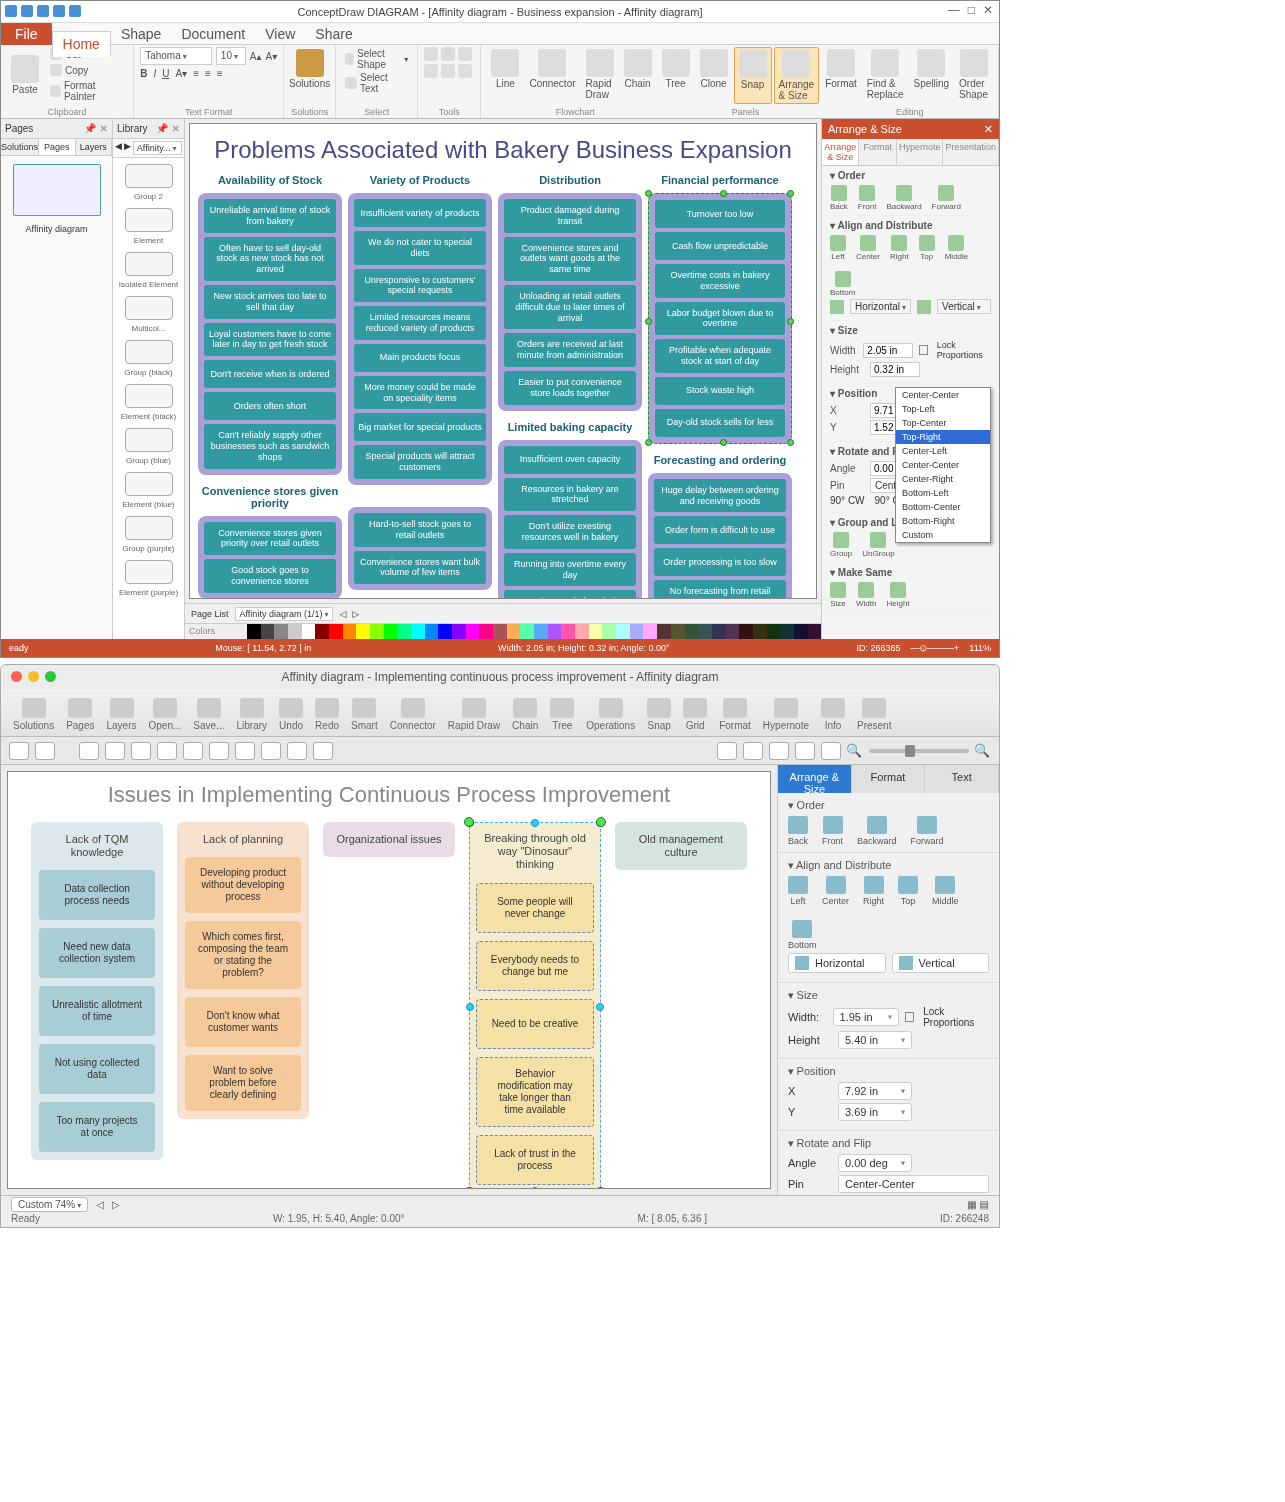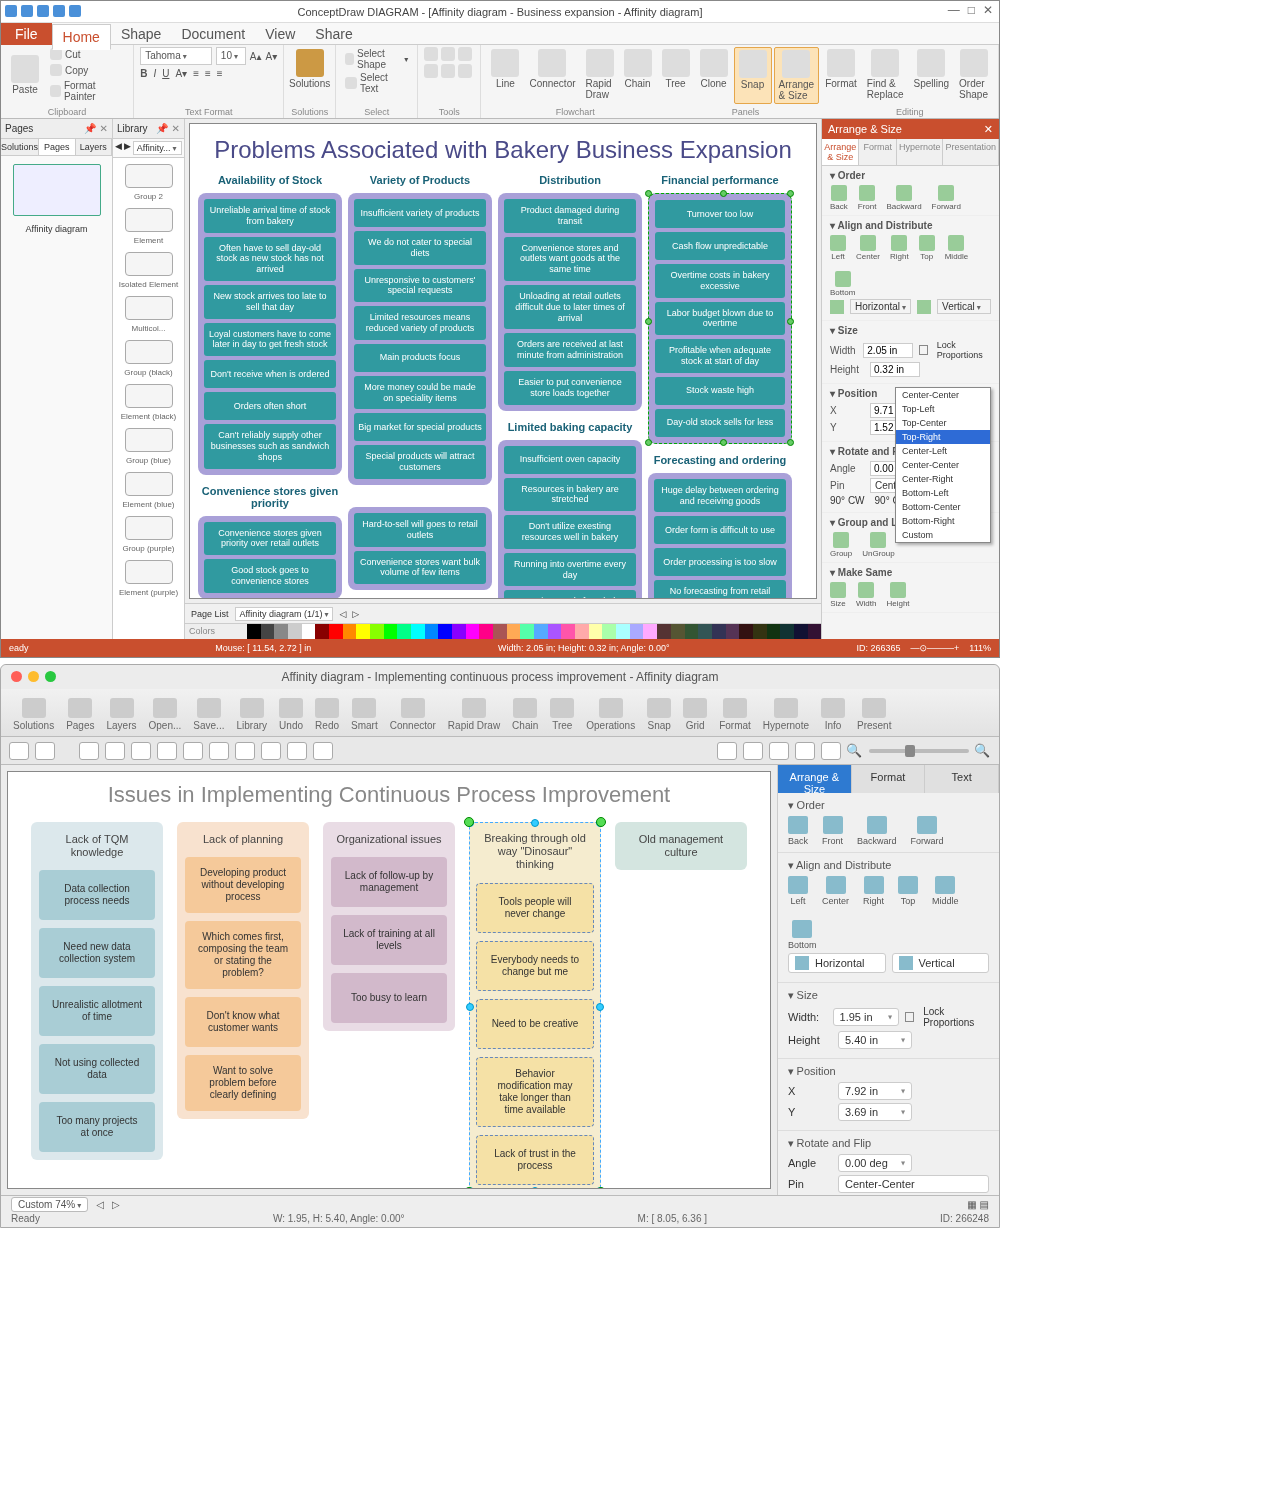--- a/index.html
+++ b/index.html
@@ -5,21 +5,21 @@
 *{box-sizing:border-box;margin:0;padding:0;font-family:Arial,Helvetica,sans-serif}
 body{background:#fff;font-size:11px;color:#333}
 .win-app{width:1000px;border:1px solid #888;background:#b91c1c;position:relative}
 .win-titlebar{height:22px;background:#fff;display:flex;align-items:center;justify-content:center;font-size:11px;color:#444;border-bottom:1px solid #ddd;position:relative}
 .win-titlebar .wctrls{position:absolute;right:6px;top:2px;display:flex;gap:8px;font-size:12px;color:#666}
 .win-titlebar .qat{position:absolute;left:4px;top:4px;display:flex;gap:4px}
 .win-titlebar .qat span{width:12px;height:12px;background:#4a90d9;border-radius:2px;display:inline-block}
 .win-tabs{height:22px;background:#f8f8f8;border-bottom:1px solid #ccc;display:flex;align-items:center;padding-left:0;font-size:14px}
 .win-tabs .filetab{background:#c94f2e;color:#fff;padding:4px 14px;height:22px;display:flex;align-items:center}
 .win-tabs .tab{padding:4px 10px;color:#555;cursor:pointer}
-.win-tabs .tab.active{background:#fff;border:1px solid #ccc;border-bottom:1px solid #fff;position:relative;top:3px;color:#c94f2e}
+.win-tabs .tab.active{background:#fff;border:1px solid #ccc;border-bottom:1px solid #fff;position:relative;top:10px;color:#c94f2e}
 .ribbon{height:74px;background:#f5f5f5;border-bottom:1px solid #bbb;display:flex;font-size:10px;color:#555}
 .ribbon .grp{border-right:1px solid #ddd;padding:2px 6px 1px;display:flex;flex-direction:column;justify-content:space-between}
 .ribbon .grp .glabel{text-align:center;color:#888;font-size:9px;margin-top:auto}
 .ribbon .ico{width:20px;height:20px;background:#ddd;border-radius:3px;display:inline-block}
 .ribbon .ico.lg{width:28px;height:28px}
 .ribbon .row{display:flex;gap:4px;align-items:center}
 .ribbon .btn-sm{display:flex;align-items:center;gap:3px;padding:1px 3px}
 .ribbon .fontname{border:1px solid #ccc;width:72px;height:18px;padding:2px 4px;background:#fff;font-size:10px}
 .ribbon .fontsize{border:1px solid #ccc;width:30px;height:18px;padding:2px 4px;background:#fff;font-size:10px}
 .ribbon .selected{background:#fce3b8;border:1px solid #e5a64a;border-radius:2px}
@@ -354,21 +354,21 @@
                   <div class="card">We do not cater to special diets</div>
                   <div class="card">Unresponsive to customers' special requests</div>
                   <div class="card">Limited resources means reduced variety of products</div>
                   <div class="card">Main products focus</div>
                   <div class="card">More money could be made on speciality items</div>
                   <div class="card">Big market for special products</div>
                   <div class="card">Special products will attract customers</div>
                 </div>
               <div style="height:14px"></div>
               <div class="grp-box" id="wc2b">
-                  <div class="card">Hard-to-sell will goes to retail outlets</div>
+                  <div class="card">Hard-to-sell stock goes to retail outlets</div>
                   <div class="card">Convenience stores want bulk volume of few items</div>
                 </div>
             </div>
             <div class="col" style="width:144px">
               <div class="col-hd">Distribution</div>
               <div class="grp-box" id="wc3">
                   <div class="card">Product damaged during transit</div>
                   <div class="card">Convenience stores and outlets want goods at the same time</div>
                   <div class="card">Unloading at retail outlets difficult due to later times of arrival</div>
                   <div class="card">Orders are received at last minute from administration</div>
@@ -770,30 +770,25 @@
             <div class="mcol-hd">Lack of planning</div>
             <div id="mc2" style="display: flex; flex-direction: column; gap: 8px;">
               <div class="mcard">Developing product without developing process</div>
               <div class="mcard">Which comes first, composing the team or stating the problem?</div>
               <div class="mcard">Don't know what customer wants</div>
               <div class="mcard">Want to solve problem before clearly defining</div>
             </div>
           </div>
         <div class="mcol pink">
             <div class="mcol-hd">Organizational issues</div>
-            <div id="mc3" style="display: flex; flex-direction: column; gap: 8px;">
-              <div class="mcard">Lack of follow-up by management</div>
-              <div class="mcard">Lack of training at all levels</div>
-              <div class="mcard">Too busy to learn</div>
-            </div>
           </div>
         <div class="mcol yellow" style="border:1px dashed #4af">
           <div class="mcol-hd">Breaking through old way "Dinosaur" thinking</div>
             <div id="mc4" style="display: flex; flex-direction: column; gap: 8px;">
-              <div class="mcard">Tools people will never change</div>
+              <div class="mcard">Some people will never change</div>
               <div class="mcard">Everybody needs to change but me</div>
               <div class="mcard">Need to be creative</div>
               <div class="mcard">Behavior modification may take longer than time available</div>
               <div class="mcard">Lack of trust in the process</div>
             </div>
           <span class="seldot" style="left:-4px;top:-4px"></span>
           <span class="seldot" style="right:-4px;top:-4px"></span>
           <span class="seldot" style="left:-4px;bottom:-4px"></span>
           <span class="seldot" style="right:-4px;bottom:-4px"></span>
           <span class="seldot" style="left:50%;top:-4px;margin-left:-4px"></span>

